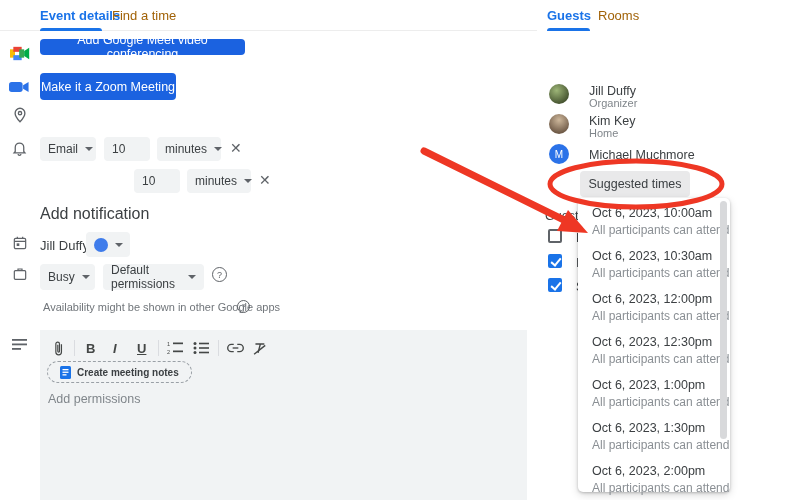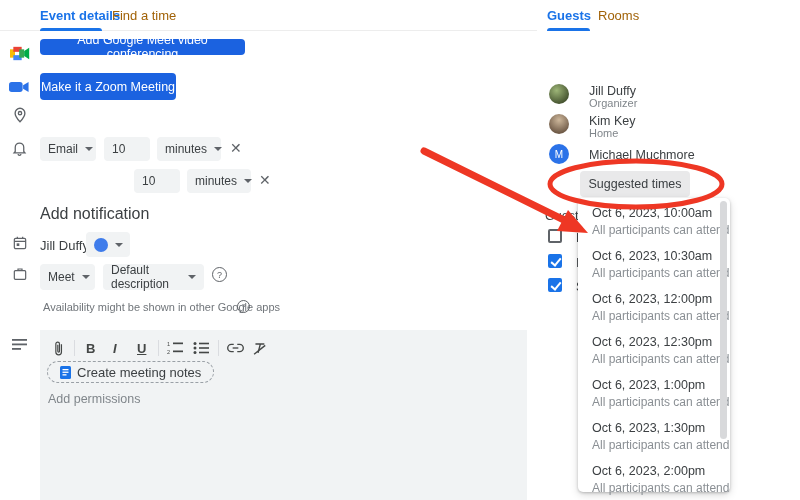--- a/index.html
+++ b/index.html
@@ -44,21 +44,21 @@
   .toolbar-ico { position:absolute; top:339px; height:18px; display:flex; align-items:center;
                  color:#444746; cursor:pointer; }
   .tdiv { position:absolute; top:340px; width:1px; height:16px; background:#dadce0; }
   .blet { font-size:13px; font-weight:700; color:#444746; }
   .ilet { font-size:13px; font-style:italic; font-weight:600; color:#444746; }
   .ulet { font-size:13px; font-weight:600; text-decoration:underline; color:#444746; }
 
   .pill { position:absolute; left:47px; top:361px; height:22px; border:1px dashed #9aa0a6;
           border-radius:11px; display:flex; align-items:center; gap:6px; padding:0 12px;
           cursor:pointer; background:transparent; }
-  .pill-label { font-size:13px; font-weight:400; color:#3c4043; }
+  .pill-label { font-size:10px; font-weight:700; color:#3c4043; }
 
   .sg-item { position:absolute; left:14px; right:24px; cursor:pointer; }
   .sg-time { font-size:12.5px; font-weight:500; color:#3c4043; white-space:nowrap; }
   .sg-sub  { font-size:12px; color:#8a8f94; margin-top:3px; white-space:nowrap; }
 
   svg.ico { display:block; }
 </style>
 </head>
 <body>
 
@@ -139,25 +139,25 @@
     <span class="caret"></span>
   </div>
 
   <span class="abs" style="left:12px;top:266px;">
     <svg class="ico" width="16" height="16" viewBox="0 0 24 24" fill="none" stroke="#5f6368" stroke-width="1.8">
       <rect x="3.5" y="7" width="17" height="13" rx="1.5"></rect>
       <path d="M9 7V4.5h6V7"></path>
     </svg>
   </span>
   <div class="abs sel" style="left:40px;top:264px;width:55px;height:26px;">
-    <span class="grow">Meet</span>
+    <span class="grow">Busy</span>
     <span class="caret"></span>
   </div>
   <div class="abs sel" style="left:103px;top:264px;width:101px;height:26px;">
-    <span class="grow">Default description</span>
+    <span class="grow">Default permissions</span>
     <span class="caret"></span>
   </div>
   <span class="abs help-circle" style="left:212px;top:267px;width:15px;height:15px;font-size:9px;">?</span>
 
   <div class="abs" style="left:43px;top:301px;font-size:11px;color:#70757a;">Availability might be shown in other Google apps</div>
   <span class="abs help-circle" style="left:237px;top:300px;width:13px;height:13px;font-size:8px;">?</span>
 
   <span class="abs" style="left:12px;top:338px;">
     <svg class="ico" width="16" height="13" viewBox="0 0 16 13">
       <rect x="0" y="1" width="15" height="1.8" fill="#5f6368"></rect>

